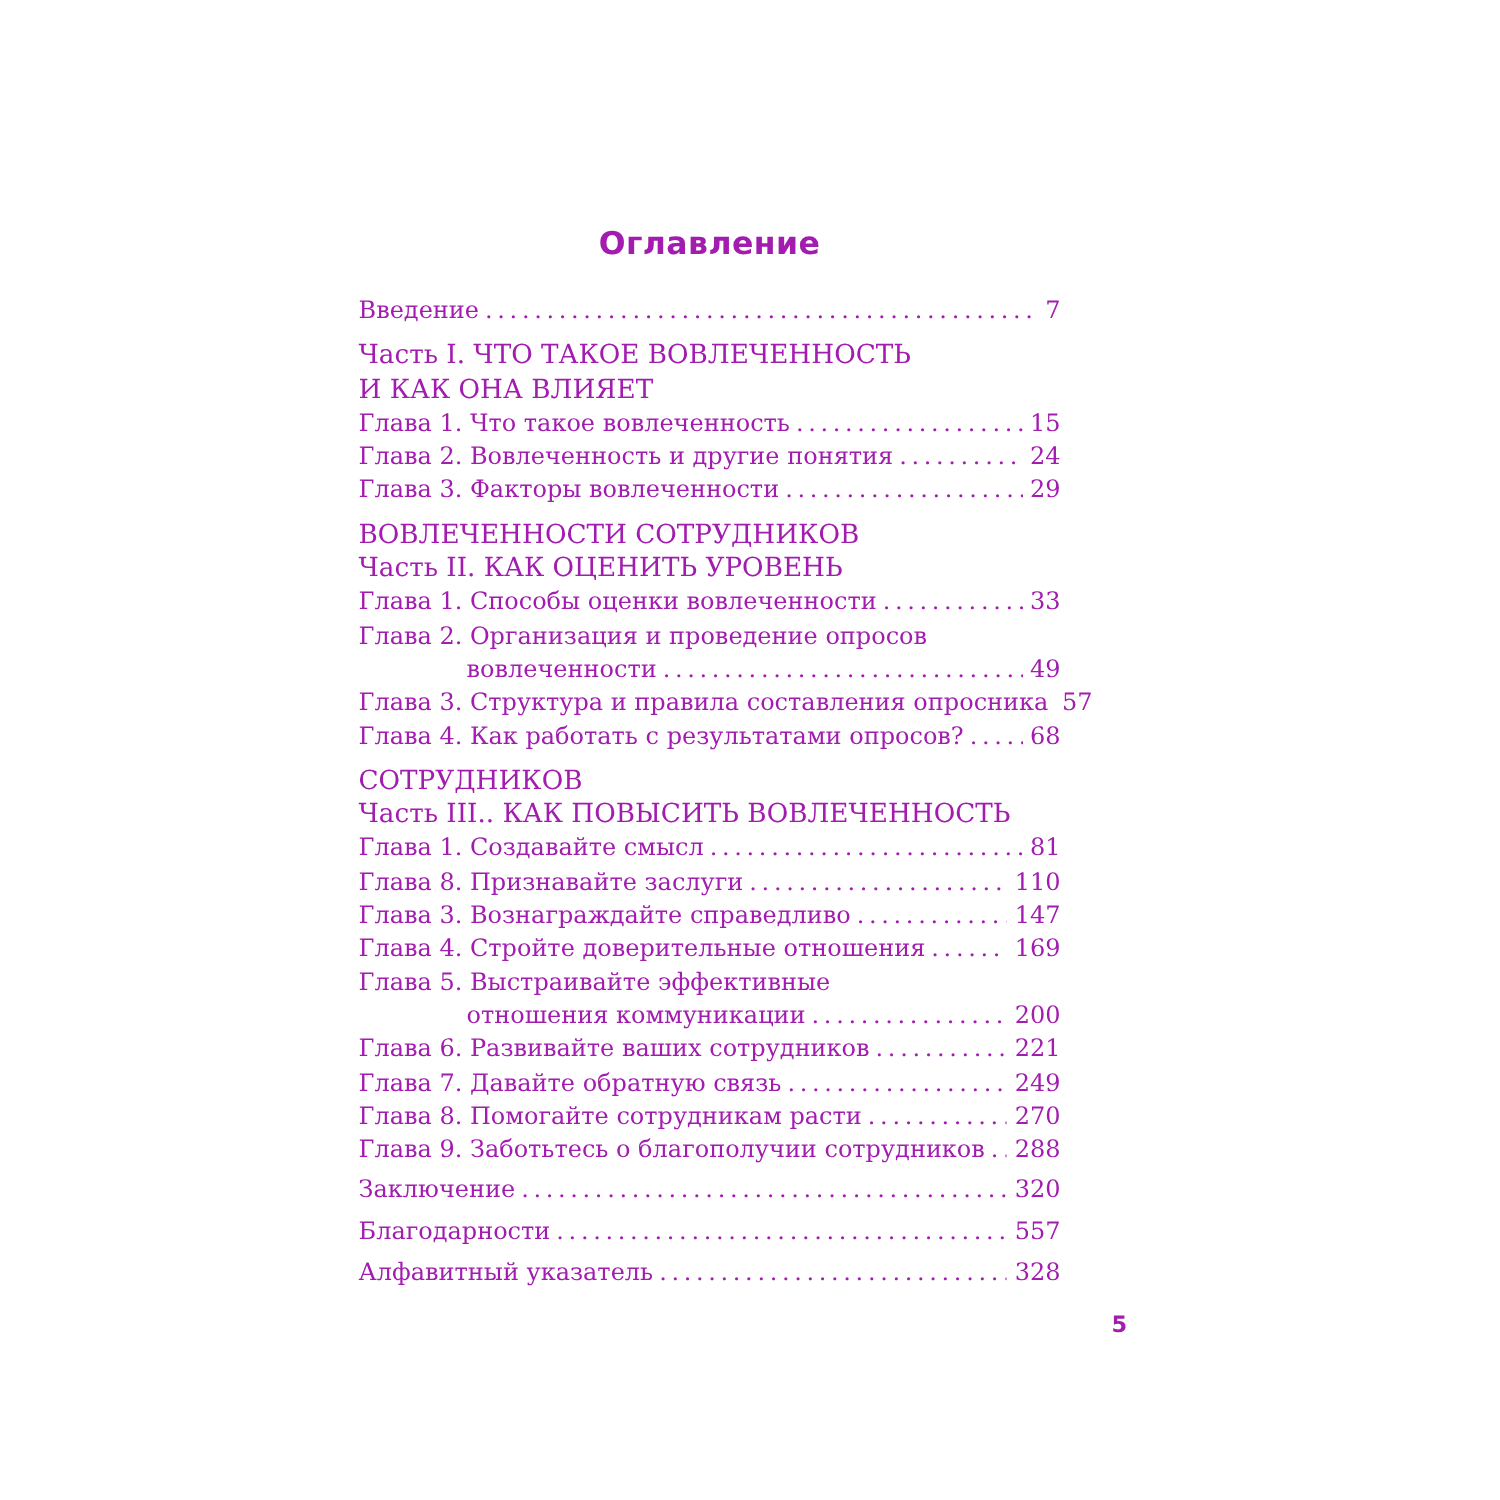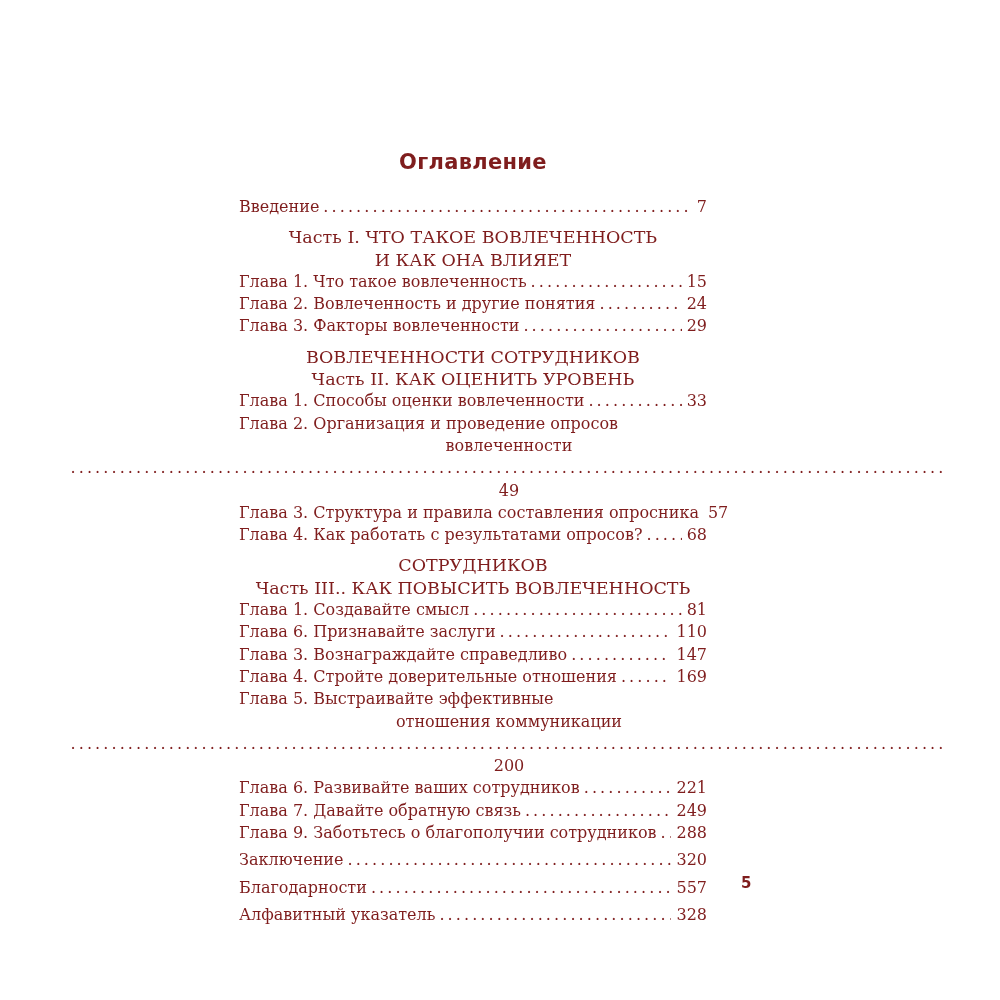--- a/index.html
+++ b/index.html
@@ -5,42 +5,42 @@
   html, body {
     margin: 0;
     padding: 0;
     background: #ffffff;
   }
   .page {
     position: relative;
     width: 1000px;
     height: 1000px;
     background: #ffffff;
-    color: #7f1d1d;
+    color: #a21caf;
     font-family: "DejaVu Serif", serif;
     overflow: hidden;
   }
   .block {
     position: absolute;
     left: 239px;
     top: 0;
     width: 468px;
   }
   .toc-title {
     font-family: "DejaVu Sans", sans-serif;
     font-weight: bold;
     font-size: 21px;
     line-height: 27px;
     letter-spacing: 0.3px;
     text-align: center;
     margin: 149px 0 20px 0;
   }
   .row {
     display: flex;
-    align-items: center;
+    align-items: flex-end;
     font-size: 16px;
     line-height: 22.3px;
   }
   .row .label {
     white-space: nowrap;
     flex: 0 0 auto;
   }
   .row .dots {
     flex: 1 1 auto;
     min-width: 0;
@@ -51,28 +51,26 @@
   }
   .row .dots::after {
     content: "...........................................................................................................";
   }
   .row .pagenum {
     white-space: nowrap;
     flex: 0 0 auto;
     text-align: right;
   }
   .part-heading {
-    text-align: center;
     font-size: 17.5px;
     line-height: 22.3px;
     margin-top: 8px;
   }
   .cont {
     padding-left: 72px;
-    flex-direction: column;
   }
   .back {
     margin-top: 5px;
   }
   .footer-num {
     position: absolute;
     left: 741px;
     top: 876px;
     font-family: "DejaVu Sans", sans-serif;
     font-weight: bold;
@@ -148,21 +146,21 @@
       <div>СОТРУДНИКОВ</div>
       <div>Часть III.. КАК ПОВЫСИТЬ ВОВЛЕЧЕННОСТЬ</div>
     </div>
 
     <div class="row">
       <span class="label">Глава 1. Создавайте смысл</span>
       <span class="dots"></span>
       <span class="pagenum">81</span>
     </div>
     <div class="row">
-      <span class="label">Глава 6. Признавайте заслуги</span>
+      <span class="label">Глава 8. Признавайте заслуги</span>
       <span class="dots"></span>
       <span class="pagenum">110</span>
     </div>
     <div class="row">
       <span class="label">Глава 3. Вознаграждайте справедливо</span>
       <span class="dots"></span>
       <span class="pagenum">147</span>
     </div>
     <div class="row">
       <span class="label">Глава 4. Стройте доверительные отношения</span>
@@ -181,20 +179,25 @@
       <span class="label">Глава 6. Развивайте ваших сотрудников</span>
       <span class="dots"></span>
       <span class="pagenum">221</span>
     </div>
     <div class="row">
       <span class="label">Глава 7. Давайте обратную связь</span>
       <span class="dots"></span>
       <span class="pagenum">249</span>
     </div>
     <div class="row">
+      <span class="label">Глава 8. Помогайте сотрудникам расти</span>
+      <span class="dots"></span>
+      <span class="pagenum">270</span>
+    </div>
+    <div class="row">
       <span class="label">Глава 9. Заботьтесь о благополучии сотрудников</span>
       <span class="dots"></span>
       <span class="pagenum">288</span>
     </div>
 
     <div class="row back">
       <span class="label">Заключение</span>
       <span class="dots"></span>
       <span class="pagenum">320</span>
     </div>

